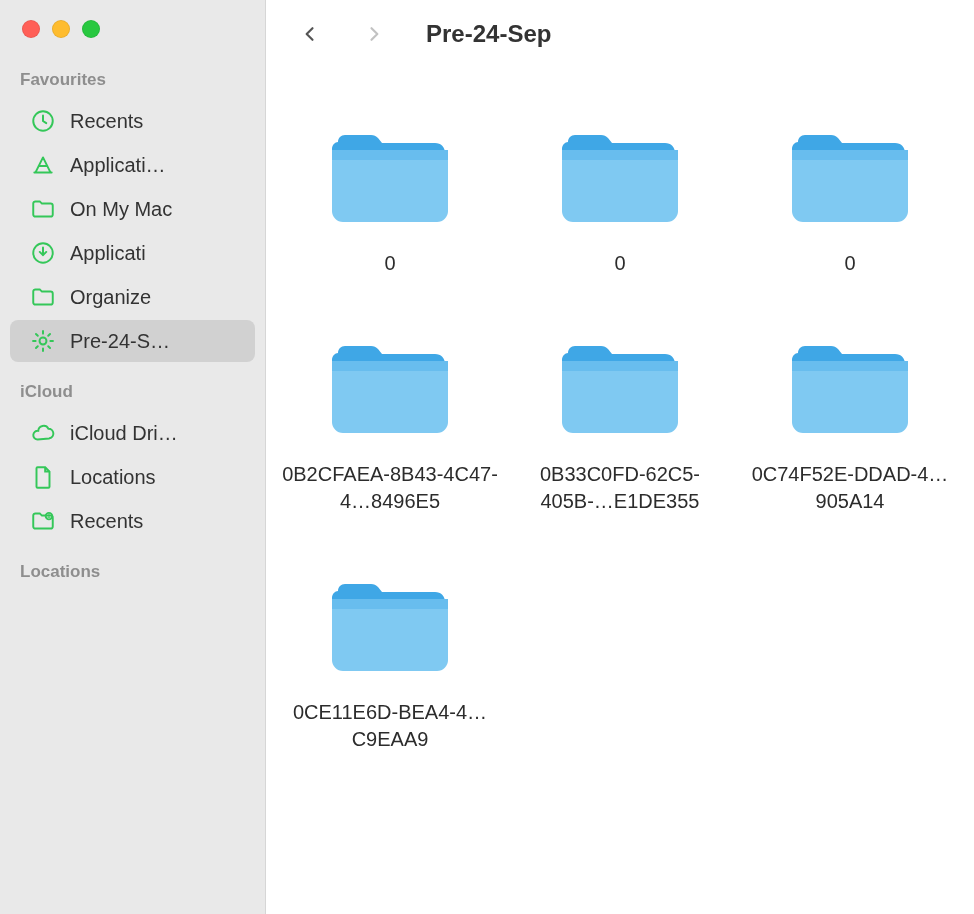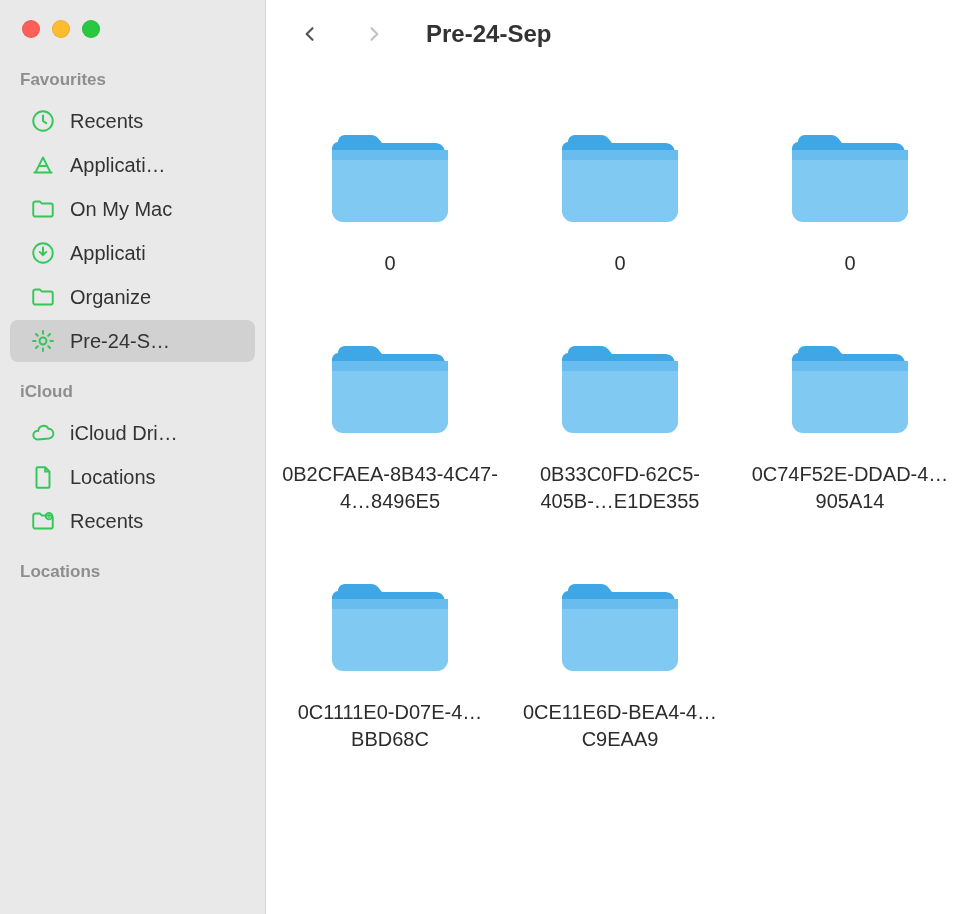--- a/index.html
+++ b/index.html
@@ -320,23 +320,17 @@
         <div class="file-item">
           <div><svg class="folder-icon">
               <use href="#mac-folder-icon"></use>
             </svg></div>
           <div class="file-label">0C74F52E-DDAD-4…905A14</div>
         </div>
         <div class="file-item">
           <div><svg class="folder-icon">
               <use href="#mac-folder-icon"></use>
             </svg></div>
-          <div class="file-label">0C1111E0-D07E-4…BBD68C</div>
-        </div>
-        <div class="file-item">
-          <div><svg class="folder-icon">
-              <use href="#mac-folder-icon"></use>
-            </svg></div>
           <div class="file-label">0CE11E6D-BEA4-4…C9EAA9</div>
         </div>
       </div>
   </div>
 </div>
 
 </body></html>

